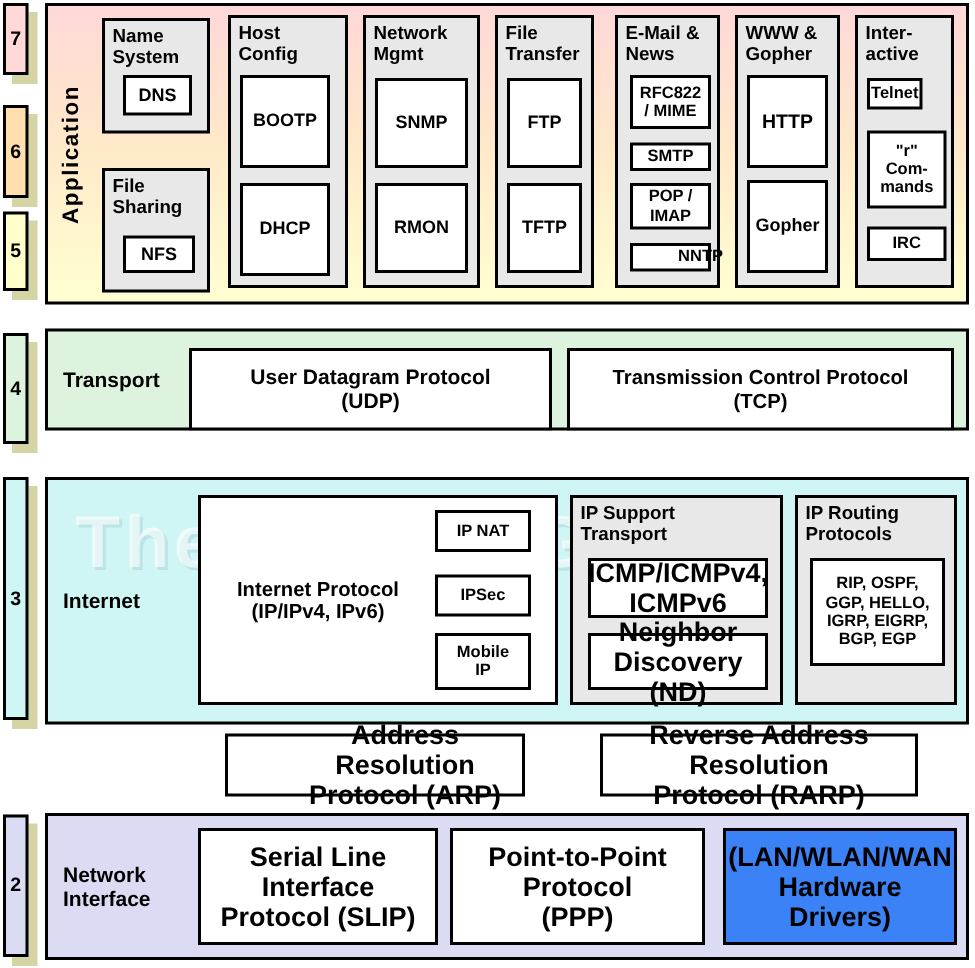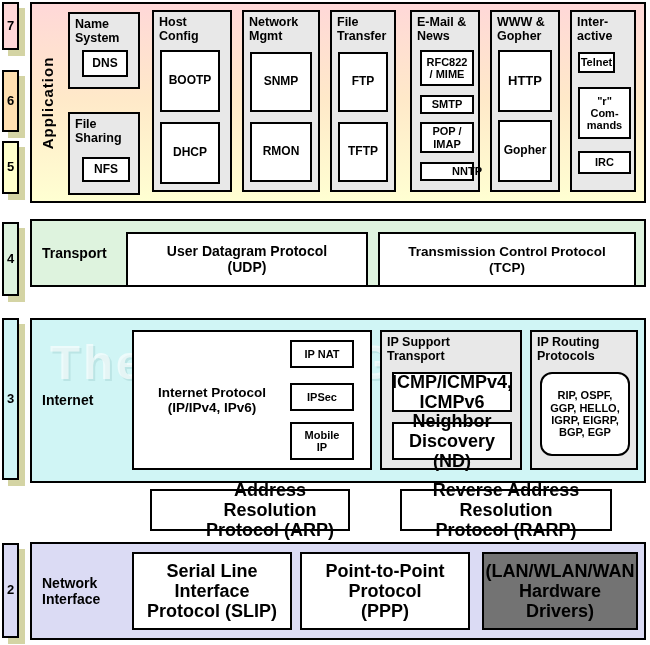--- a/index.html
+++ b/index.html
@@ -15,21 +15,21 @@
   .band-label{display:flex;align-items:center;white-space:pre-line;line-height:1.15;font-size:14px;text-align:left;}
   .f11{font-size:11px;} .f12{font-size:12px;} .f125{font-size:18px;} .f13{font-size:13px;} .f135{font-size:13.5px;} .f14{font-size:14px;}
   .app-band{background:linear-gradient(180deg,#ffd8d8 0%,#ffe9c9 48%,#ffffd2 100%);}
   .transport-band{background:#def3de;}
   .internet-band{background:#d0f5f5;}
   .network-band{background:#dbdbf4;}
   .vwrap{position:absolute;left:-55px;top:88px;width:140px;height:22px;transform:rotate(-90deg);
          display:flex;align-items:center;justify-content:center;font-size:15px;letter-spacing:1px;}
   .watermark{position:absolute;left:18px;top:14px;font-size:49px;letter-spacing:3px;white-space:nowrap;
              color:rgba(255,255,255,0.62);text-shadow:2px 2px 0 rgba(170,215,215,0.55);}
-  .hardware{background:#737373;}
+  .hardware{background:#3b82f6;}
 </style>
 </head>
 <body>
 
 <div class="stage">
 
   <div class="abs bd num c" style="left:2px;top:2px;width:17px;height:48px;background:#ffd8d8;">7</div>
   <div class="abs bd num c" style="left:2px;top:70px;width:17px;height:62px;background:#ffdfb0;">6</div>
   <div class="abs bd num c" style="left:2px;top:141px;width:17px;height:53px;background:#ffffcc;">5</div>
   <div class="abs bd num c" style="left:2px;top:222px;width:17px;height:74px;background:#def3de;">4</div>
@@ -127,21 +127,21 @@
 Transport</div>
       <div class="abs bd white c f125" style="left:10px;top:40px;width:120px;height:40px;">ICMP/ICMPv4,
 ICMPv6</div>
       <div class="abs bd white c f125" style="left:10px;top:90px;width:120px;height:38px;">Neighbor
 Discovery (ND)</div>
     </div>
 
     <div class="abs bd group" style="left:498px;top:10px;width:108px;height:140px;padding-left:12px;">
       <div class="glabel">IP Routing
 Protocols</div>
-      <div class="abs bd white c f11" style="left:8px;top:40px;width:90px;height:84px;border-radius:12px;">RIP, OSPF,
+      <div class="abs bd white c f11" style="left:8px;top:40px;width:90px;height:72px;">RIP, OSPF,
 GGP, HELLO,
 IGRP, EIGRP,
 BGP, EGP</div>
     </div>
   </div>
 
   <div class="abs bd white c f125" style="left:150px;top:489px;width:200px;height:42px;padding-left:40px;">Address Resolution
 Protocol (ARP)</div>
   <div class="abs bd white c f125" style="left:400px;top:489px;width:212px;height:42px;">Reverse Address Resolution
 Protocol (RARP)</div>

